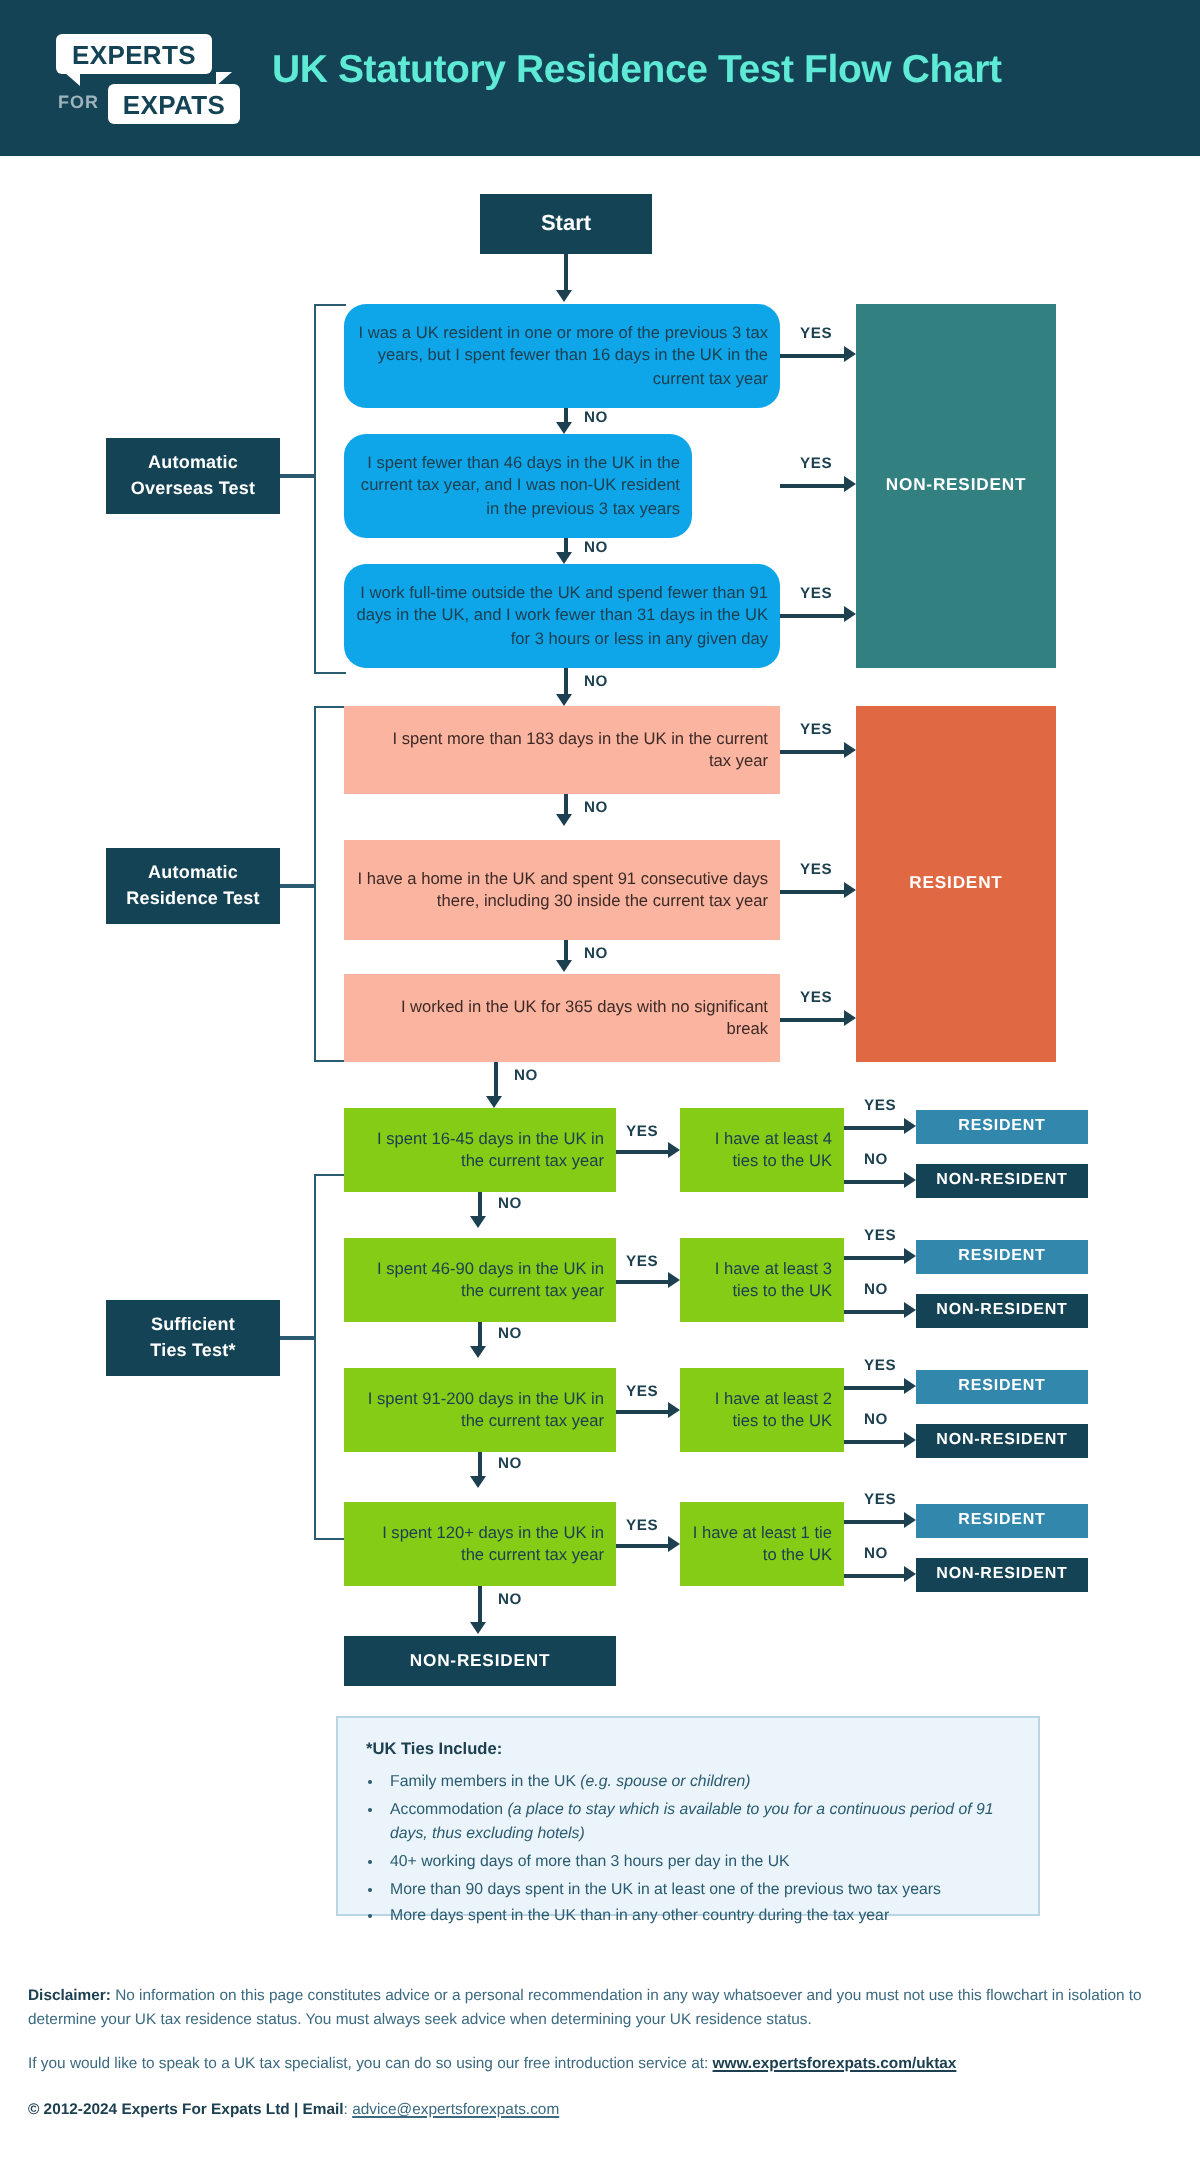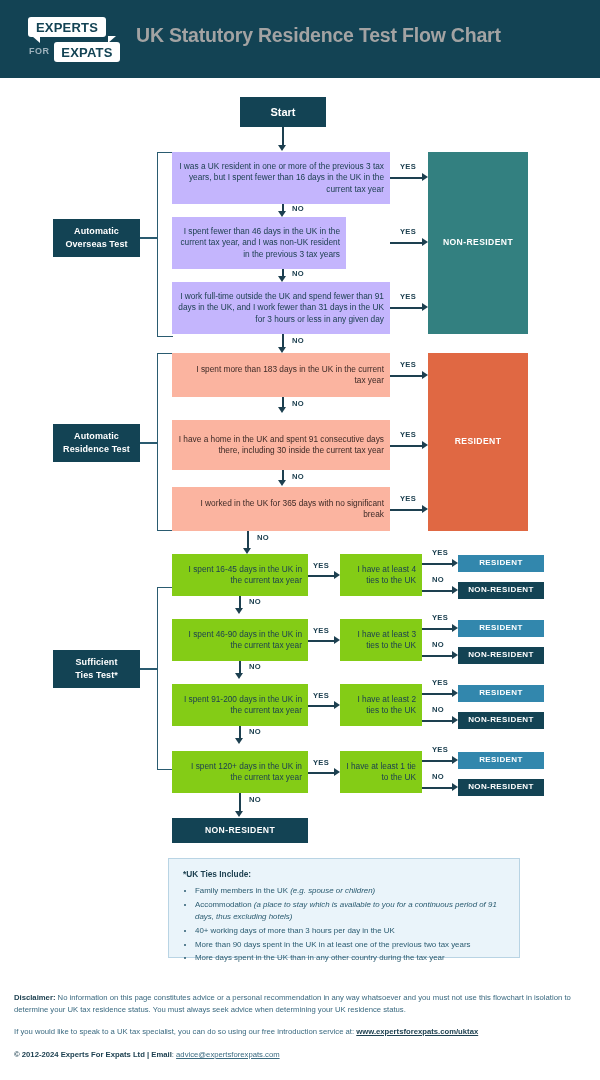--- a/index.html
+++ b/index.html
@@ -18,25 +18,25 @@
   .bub span{color:#134354;font-weight:bold;letter-spacing:.2px;}
   #bub1{left:0;top:0;width:78px;height:20px;}
   #bub1 span{font-size:13px;}
   #bub1:after{content:"";position:absolute;left:4px;top:19px;width:8px;height:7px;background:#ffffff;
     clip-path:polygon(0 0,100% 0,100% 100%);}
   #bub2{left:26px;top:25px;width:66px;height:20px;}
   #bub2 span{font-size:13px;}
   #bub2:after{content:"";position:absolute;right:4px;top:-6px;width:8px;height:7px;background:#ffffff;
     clip-path:polygon(0 0,100% 0,0 100%);}
   #forword{position:absolute;left:1px;top:29px;font-size:9px;font-weight:bold;color:#9fb3bd;letter-spacing:.5px;}
-  #title{left:136px;top:24px;font-size:19.5px;font-weight:bold;color:#a3a3a3;letter-spacing:-.2px;}
+  #title{left:136px;top:24px;font-size:19.5px;font-weight:bold;color:#5eead4;letter-spacing:-.2px;}
 
   
   .node{display:flex;align-items:center;justify-content:center;text-align:right;line-height:1.35;}
-  .qteal{background:#c4b5fd;color:#1d4050;font-size:8.3px;padding:0 6px;}
+  .qteal{background:#0ea5e9;color:#1d4050;font-size:8.3px;padding:0 6px;border-radius:11px;}
   .qsalmon{background:#fbb4a0;color:#3d2a26;font-size:8.3px;padding:0 6px;}
   .qblue{background:#84cc16;color:#1d4050;font-size:8.3px;padding:0 6px;}
   .dark{background:#134354;color:#ffffff;font-weight:bold;}
   .teal-out{background:#338080;color:#ffffff;font-weight:bold;font-size:8.6px;letter-spacing:.4px;}
   .orange-out{background:#e06843;color:#ffffff;font-weight:bold;font-size:8.6px;letter-spacing:.4px;}
   .res-blue{background:#3287ad;color:#ffffff;font-weight:bold;font-size:8px;letter-spacing:.4px;}
   .res-dark{background:#134354;color:#ffffff;font-weight:bold;font-size:8px;letter-spacing:.4px;}
   .grouplabel{background:#134354;color:#ffffff;font-weight:bold;font-size:9px;line-height:1.45;letter-spacing:.1px;}
 
   

